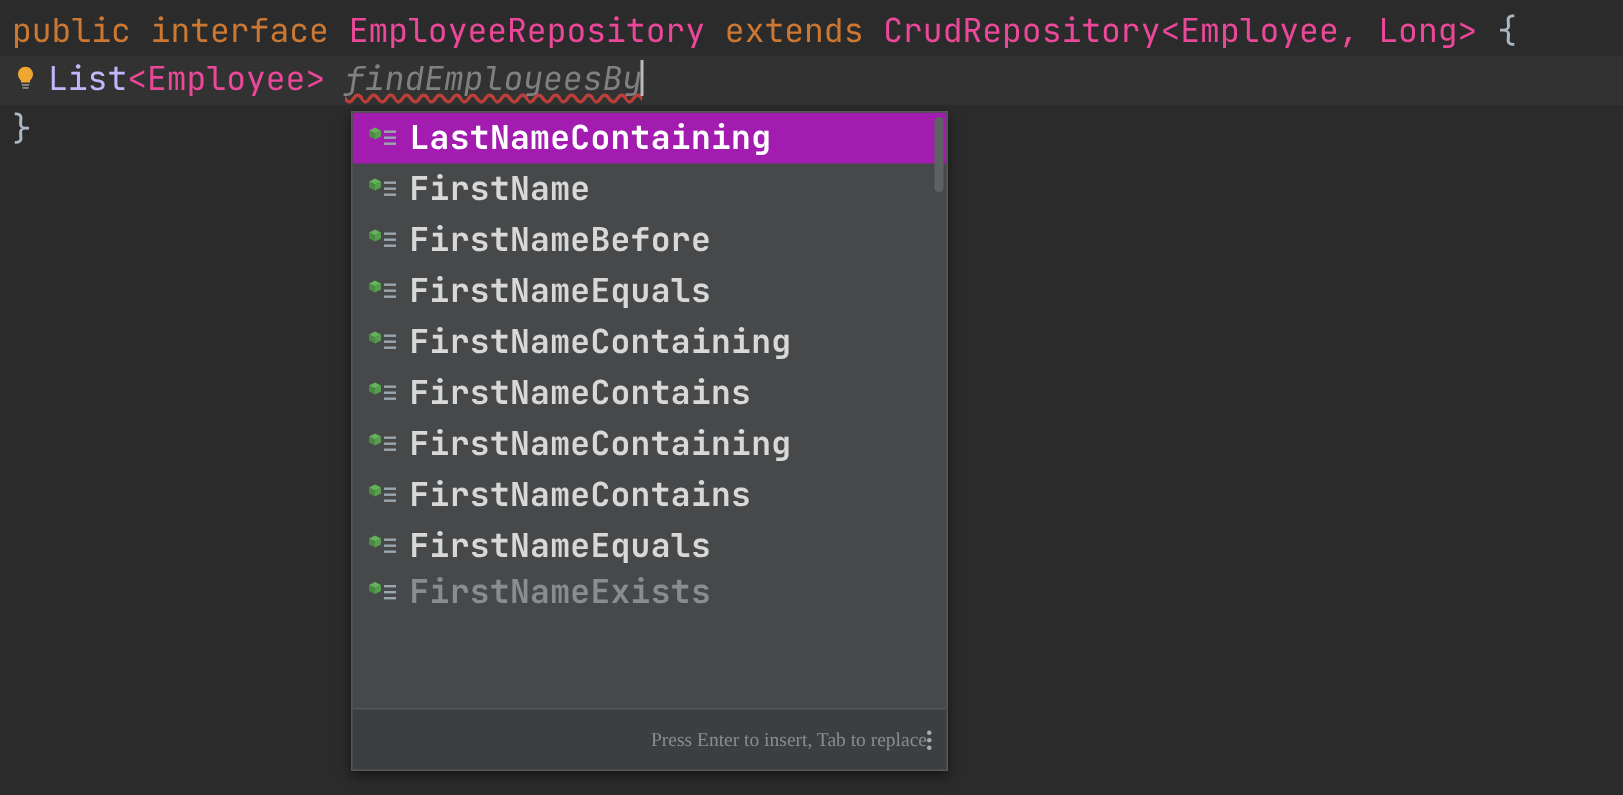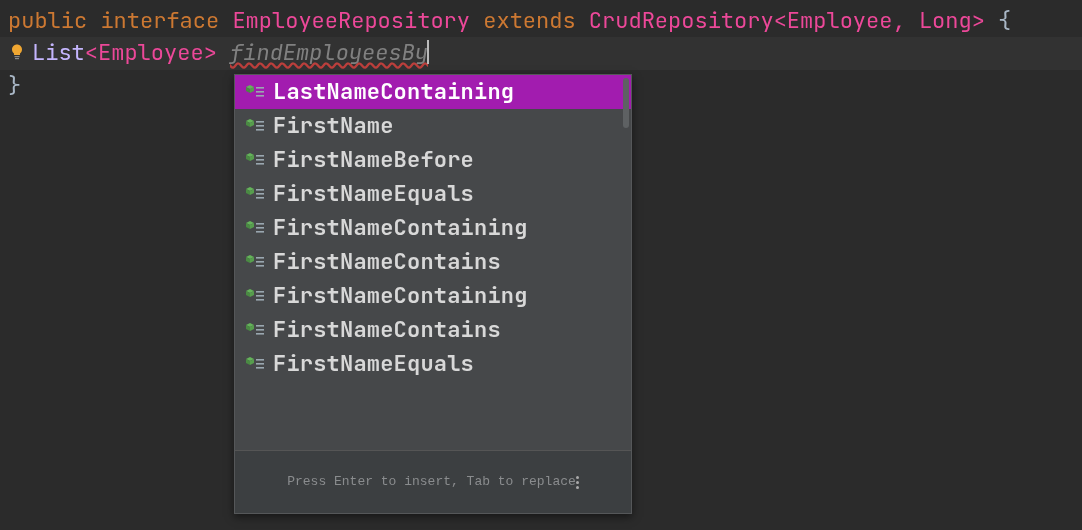--- a/index.html
+++ b/index.html
@@ -97,23 +97,23 @@
     height: 28px;
     overflow: hidden;
     color: #8a8c8e;
   }
   .popup-footer {
     height: 30px;
     background: #3c3f41;
     border-top: 1px solid #555555;
     display: flex;
     align-items: center;
-    justify-content: center;
-    padding: 16px 10px;
-    font-family: Liberation Mono, monospace;
+    justify-content: flex-end;
+    padding: 5px 10px;
+    font-family: Liberation Serif, serif;
   }
   .popup-footer-text {
     color: #8a8c8e;
     font-size: 13px;
   }
   .dots {
     color: #a9a9a9;
     font-size: 17px;
     letter-spacing: 0;
     line-height: 1;
@@ -259,20 +259,33 @@
             <svg width="20" height="16" viewBox="0 0 20 16">
               <path d="M1 3 L5 1 L9 3 L5 5 Z" fill="#64b35a"></path>
               <path d="M1 3 L1 7 L5 9 L5 5 Z" fill="#4a8a43"></path>
               <path d="M9 3 L9 7 L5 9 L5 5 Z" fill="#579e4e"></path>
               <rect x="11" y="3" width="8" height="1.6" fill="#9aa7b0"></rect>
               <rect x="11" y="7" width="8" height="1.6" fill="#9aa7b0"></rect>
               <rect x="11" y="11" width="8" height="1.6" fill="#9aa7b0"></rect>
             </svg>
           </span>
           <span class="p-label">FirstNameEquals</span>
+        </div>
+        <div class="popup-item cut">
+          <span class="p-icon">
+            <svg width="20" height="16" viewBox="0 0 20 16">
+              <path d="M1 3 L5 1 L9 3 L5 5 Z" fill="#64b35a"></path>
+              <path d="M1 3 L1 7 L5 9 L5 5 Z" fill="#4a8a43"></path>
+              <path d="M9 3 L9 7 L5 9 L5 5 Z" fill="#579e4e"></path>
+              <rect x="11" y="3" width="8" height="1.6" fill="#9aa7b0"></rect>
+              <rect x="11" y="7" width="8" height="1.6" fill="#9aa7b0"></rect>
+              <rect x="11" y="11" width="8" height="1.6" fill="#9aa7b0"></rect>
+            </svg>
+          </span>
+          <span class="p-label">FirstNameExists</span>
         </div>
         <div class="scroll-track"></div>
     </div>
     <div class="popup-footer">
       <span class="popup-footer-text">Press Enter to insert, Tab to replace</span>
       <span class="dots">
           <span></span>
           <span></span>
           <span></span>
         </span>

